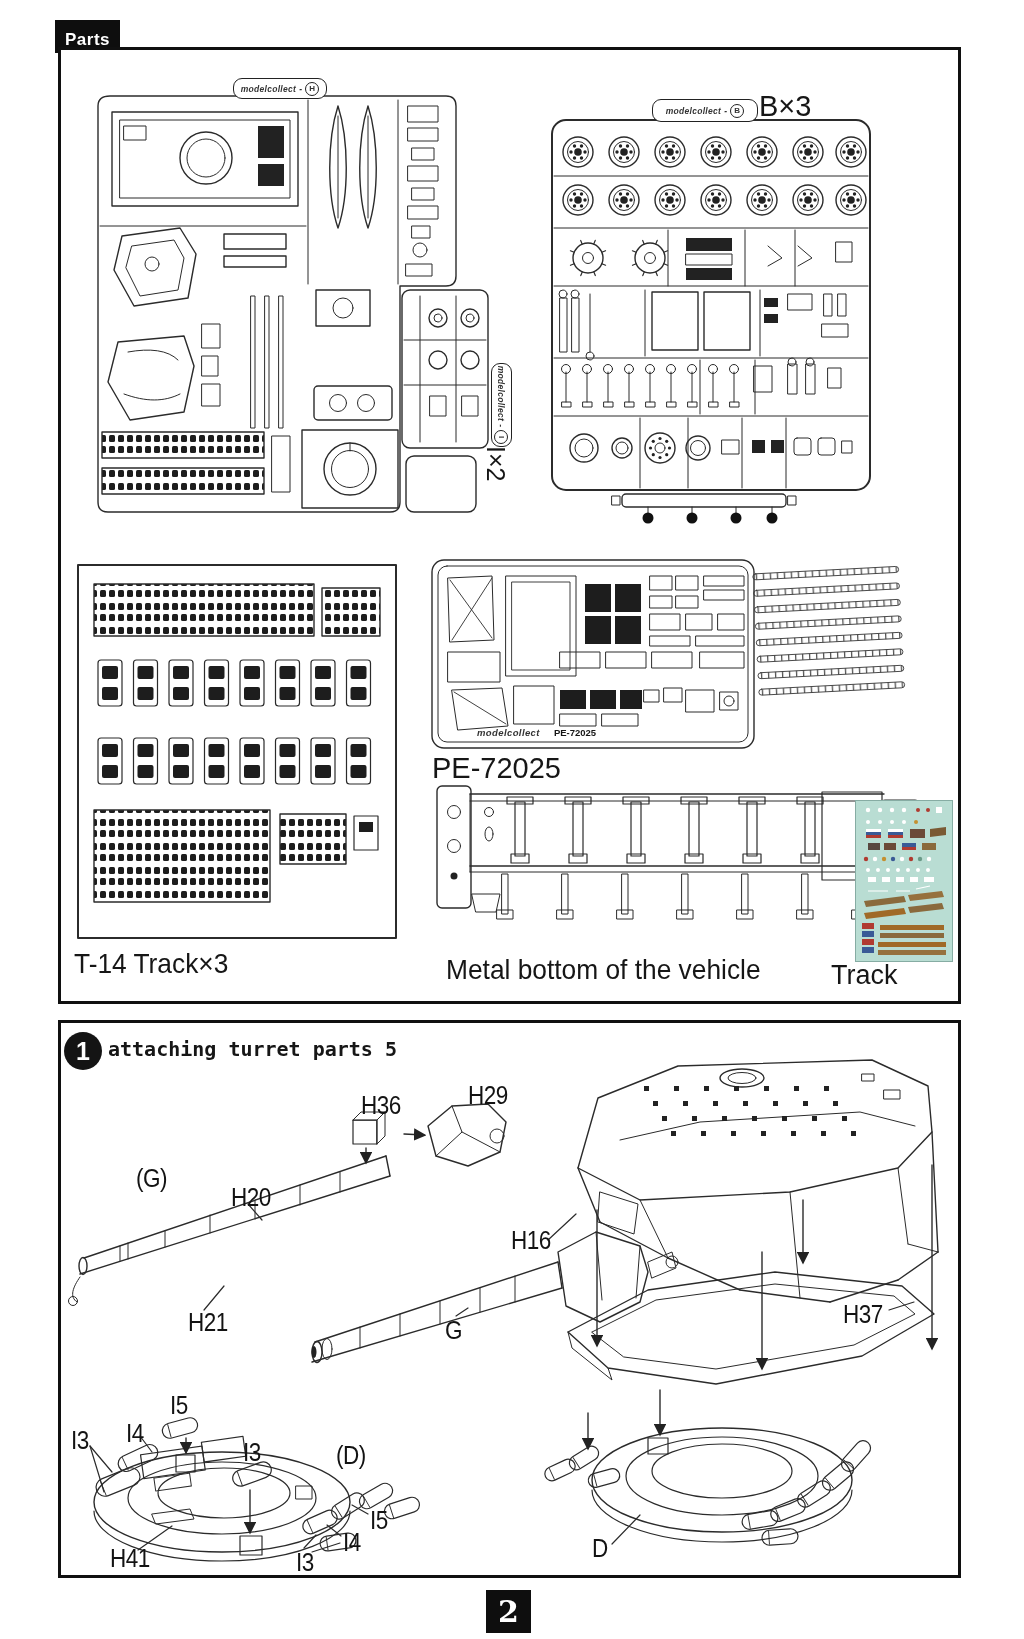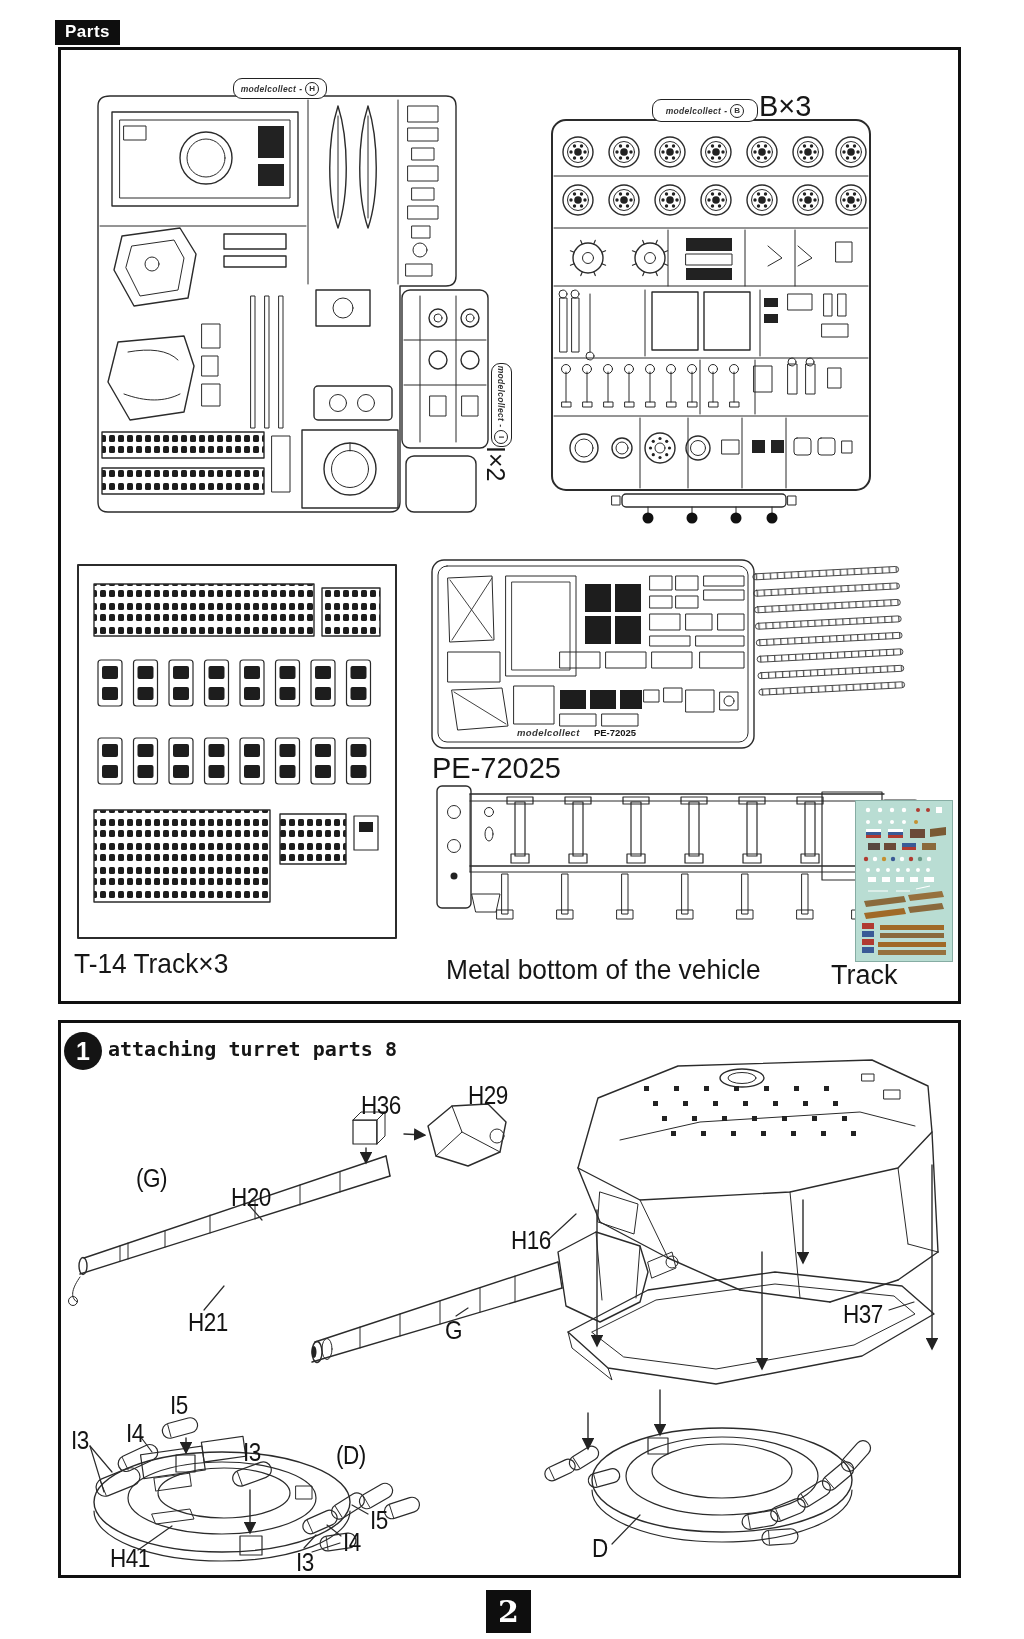--- a/index.html
+++ b/index.html
@@ -7,36 +7,36 @@
         font-family:"Liberation Sans",sans-serif;color:#161616;}
   .panel{position:absolute;border:3px solid #101010;background:#fff;}
   #panel-parts{left:58px;top:47px;width:897px;height:951px;}
   #panel-step{left:58px;top:1020px;width:897px;height:552px;}
   #art{position:absolute;left:0;top:0;width:1024px;height:1639px;pointer-events:none;}
   .lbl{position:absolute;white-space:nowrap;color:#161616;}
   .big-label{font-size:28px;transform:scaleX(.94);transform-origin:left top;}
   .callout{position:absolute;font-size:25px;letter-spacing:-.5px;transform:scaleX(.9);
            transform-origin:left top;white-space:nowrap;color:#131313;}
   .parts-tab{position:absolute;left:55px;top:20px;background:#0e0e0e;color:#fff;
-             font-weight:bold;font-size:17px;padding:2px 10px 3px;letter-spacing:.5px;}
+             font-weight:bold;font-size:17px;padding:10px 10px 3px;letter-spacing:.5px;}
   .brand-tab{position:absolute;border:1.5px solid #222;border-radius:9px;background:#fff;
              display:flex;align-items:center;justify-content:center;gap:3px;
              font-size:8.5px;font-style:italic;font-weight:bold;letter-spacing:.3px;color:#333;}
   .circ{display:inline-flex;width:12px;height:12px;border:1.5px solid #222;border-radius:50%;
         align-items:center;justify-content:center;font-style:normal;font-size:8px;font-weight:bold;flex:0 0 auto;}
   #tab-h{left:233px;top:78px;width:92px;height:19px;}
   #tab-b{left:652px;top:99px;width:104px;height:21px;}
   #tab-i{left:512px;top:363px;width:82px;height:19px;transform:rotate(90deg);transform-origin:0 0;}
   #bx3{left:759px;top:90px;font-size:29px;}
   #ix2{left:510px;top:446px;font-size:25px;transform:rotate(90deg);transform-origin:0 0;}
   #track-label{left:74px;top:948px;}
   #pe-label{left:432px;top:752px;font-size:29px;}
   #metal-label{left:446px;top:954px;}
   #decal-label{left:831px;top:960px;font-size:27px;}
-  #pe-etch{position:absolute;left:477px;top:727px;font-size:9.5px;font-weight:bold;margin-left:40px;}
+  #pe-etch{position:absolute;left:477px;top:727px;font-size:9.5px;font-weight:bold;}
   #pe-etch .b{font-style:italic;letter-spacing:.4px;color:#333;margin-right:14px;}
   .decal{position:absolute;left:855px;top:800px;width:96px;height:160px;background:#b9ddd3;
          border:1px solid #86aca3;}
   .step-badge{position:absolute;left:64px;top:1032px;width:38px;height:38px;border-radius:50%;
               background:#141414;color:#fff;font-size:25px;font-weight:bold;
               display:flex;align-items:center;justify-content:center;}
   .step-title{position:absolute;left:108px;top:1037px;font-family:"DejaVu Sans Mono",monospace;
               font-size:20px;font-weight:bold;}
   .page-num{position:absolute;left:486px;top:1590px;width:45px;height:43px;background:#0e0e0e;
             color:#fff;display:flex;align-items:center;justify-content:center;
@@ -860,21 +860,21 @@
         <rect x="6" y="146" width="12" height="6" fill="#3a5a96"></rect>
         <rect x="24" y="124" width="64" height="5" fill="#a06a28"></rect>
         <rect x="24" y="132" width="64" height="5" fill="#8a6a3c"></rect>
         <rect x="22" y="141" width="68" height="5" fill="#a06a28"></rect>
         <rect x="22" y="149" width="68" height="5" fill="#96713d"></rect>
       </g>
     </svg>
   </div>
 
   <div class="step-badge">1</div>
-  <div class="step-title">attaching turret parts 8</div>
+  <div class="step-title">attaching turret parts 5</div>
 
   <div id="callout-layer">
       <span class="callout" style="left: 361px; top: 1091px;">H36</span>
       <span class="callout" style="left: 468px; top: 1081px;">H29</span>
       <span class="callout" style="left: 136px; top: 1164px;">(G)</span>
       <span class="callout" style="left: 231px; top: 1183px;">H20</span>
       <span class="callout" style="left: 188px; top: 1308px;">H21</span>
       <span class="callout" style="left: 511px; top: 1226px;">H16</span>
       <span class="callout" style="left: 445px; top: 1316px;">G</span>
       <span class="callout" style="left: 843px; top: 1300px;">H37</span>

